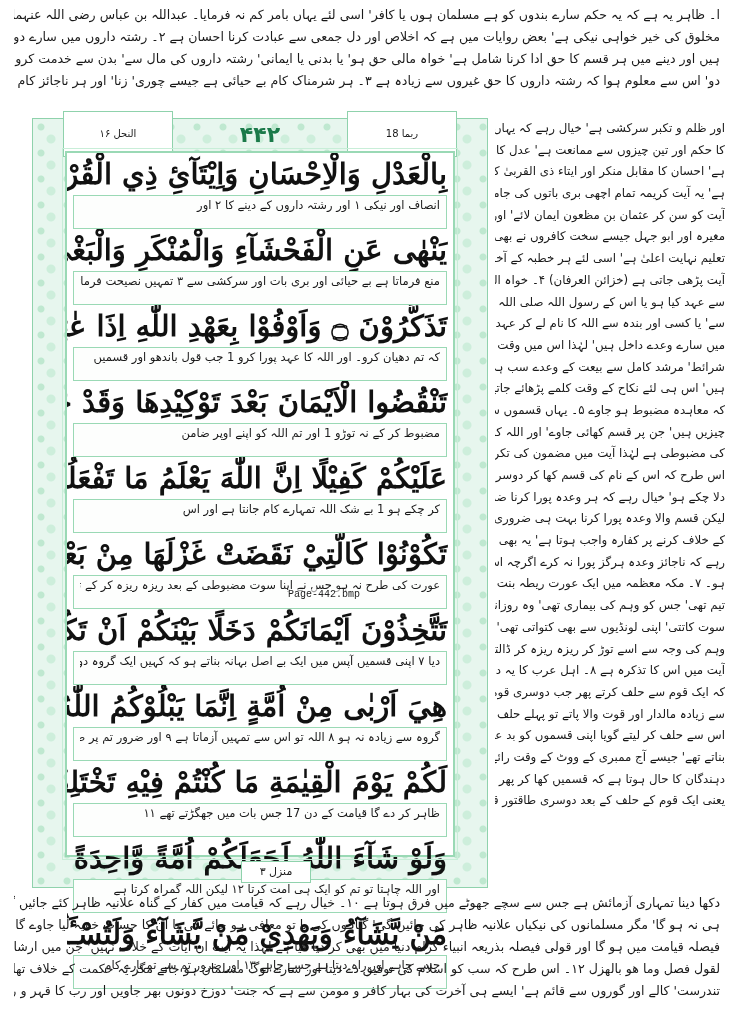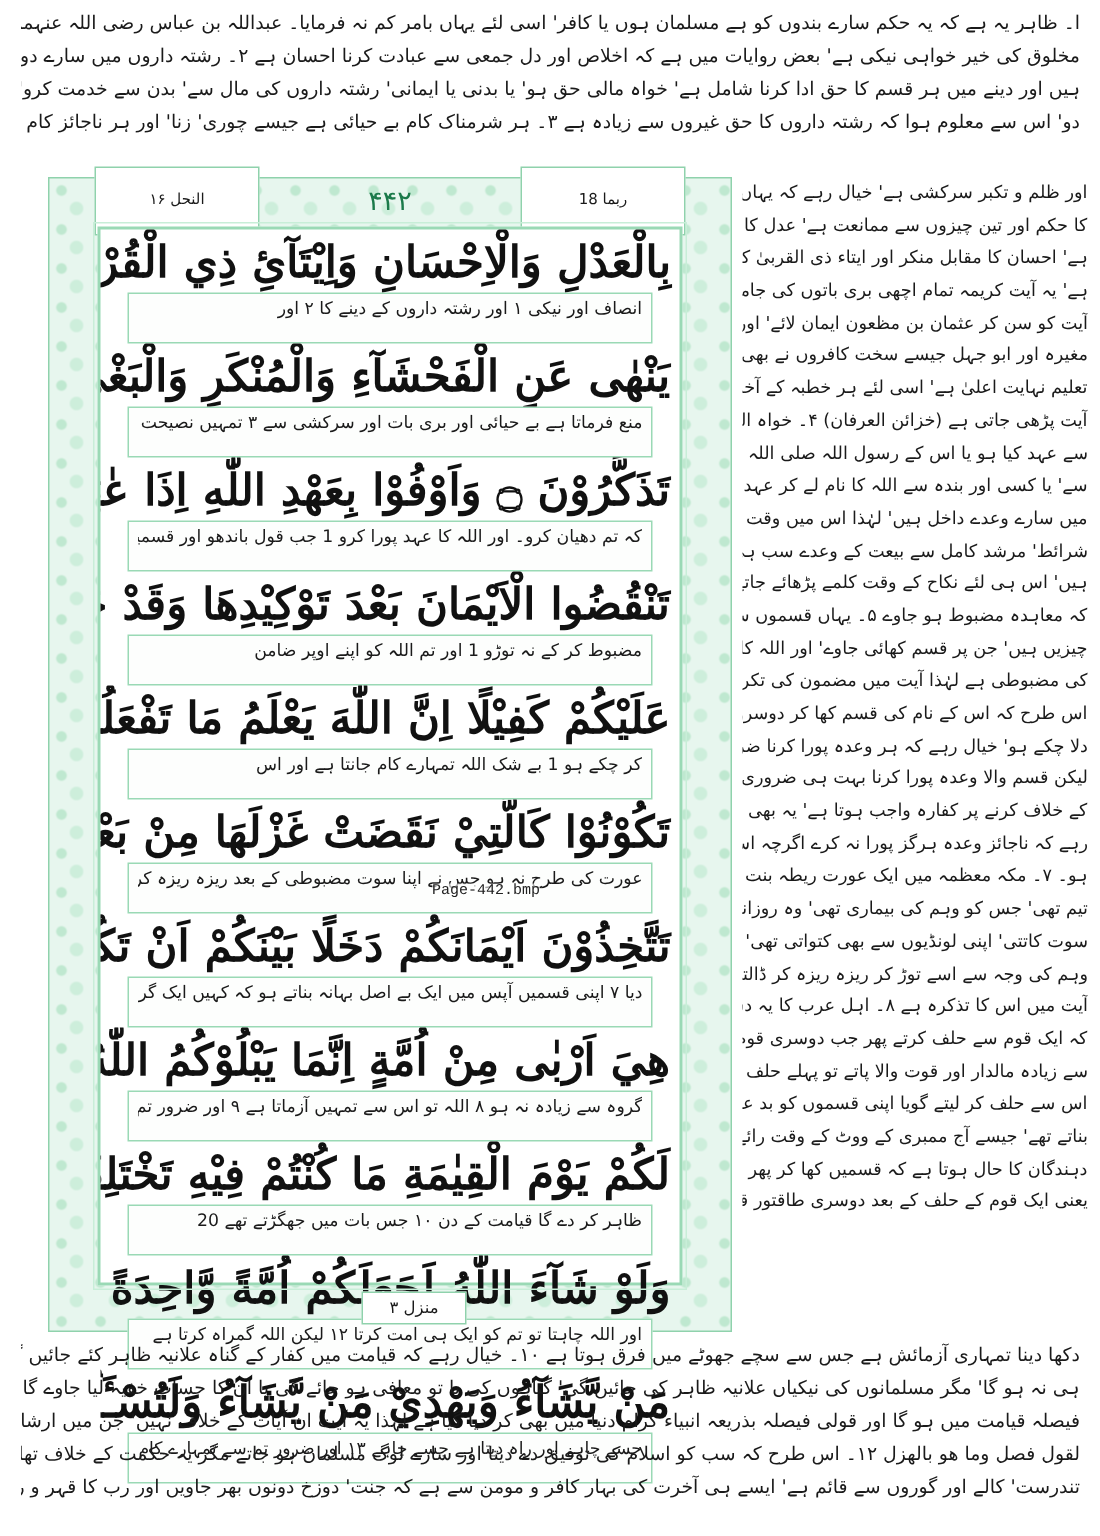--- a/index.html
+++ b/index.html
@@ -38,42 +38,42 @@
     position: absolute; left: 0; right: 0; top: 0; height: 30px;
     display: flex; align-items: center; justify-content: space-between;
     padding: 0 30px; box-sizing: border-box;
   }
   .hdr-box {
     background: #ffffff; border: 1px solid #8fd2ac;
     height: 20px; line-height: 20px; font-size: 10px; padding: 12px 14px;
     min-width: 80px; text-align: center; direction: rtl;
   }
   .page-num {
-    font-size: 18px; font-weight: normal; color: #1b7a4a; direction: rtl;
+    font-size: 22px; font-weight: bold; color: #1b7a4a; direction: rtl;
     letter-spacing: 1px;
   }
   .text-area {
     position: absolute; left: 32px; top: 32px; width: 390px; height: 706px;
     background: #ffffff;
     border: 2px solid #9ad9b5;
     box-sizing: border-box;
     outline: 1px solid #c8eed8;
     outline-offset: 2px;
   }
   .ayah {
     direction: rtl; text-align: center;
     font-family: "DejaVu Serif", serif;
     font-size: 29px; line-height: 42px; height: 42px;
     font-weight: bold; color: #111;
     white-space: nowrap; overflow: hidden;
     padding: 0 6px;
   }
   .trans {
     direction: rtl;
-    margin: 0 18px;
+    margin: 0 6px;
     border: 1px solid #9ad9b5;
     background: #fdfefd;
     font-size: 11.5px; line-height: 17px;
     padding: 1px 6px;
     white-space: nowrap; overflow: hidden;
     text-align: justify;
     height: 34px; box-sizing: border-box;
   }
   .trans .row { height: 16px; overflow: hidden; }
   .footer-strip {
@@ -159,21 +159,21 @@
         <div class="row">دیا ۷ اپنی قسمیں آپس میں ایک بے اصل بہانہ بناتے ہو کہ کہیں ایک گروہ دوسرے</div>
       </div>
 
     <div class="ayah">هِيَ اَرْبٰى مِنْ اُمَّةٍ اِنَّمَا يَبْلُوْكُمُ اللّٰهُ بِهٖ وَلَيُبَيِّنَنَّ</div>
     <div class="trans urdu">
         <div class="row">گروہ سے زیادہ نہ ہو ۸ اللہ تو اس سے تمہیں آزماتا ہے ۹ اور ضرور تم پر صاف</div>
       </div>
 
     <div class="ayah">لَكُمْ يَوْمَ الْقِيٰمَةِ مَا كُنْتُمْ فِيْهِ تَخْتَلِفُوْنَ ۝</div>
     <div class="trans urdu">
-        <div class="row">ظاہر کر دے گا قیامت کے دن ۱۰ جس بات میں جھگڑتے تھے 20</div>
+        <div class="row">ظاہر کر دے گا قیامت کے دن 17 جس بات میں جھگڑتے تھے ۱۱</div>
       </div>
 
     <div class="ayah">وَلَوْ شَآءَ اللّٰهُ لَجَعَلَكُمْ اُمَّةً وَّاحِدَةً وَّلٰكِنْ يُّضِلُّ</div>
     <div class="trans urdu">
         <div class="row">اور اللہ چاہتا تو تم کو ایک ہی امت کرتا ۱۲ لیکن اللہ گمراہ کرتا ہے</div>
       </div>
 
     <div class="ayah">مَنْ يَّشَآءُ وَيَهْدِيْ مَنْ يَّشَآءُ وَلَتُسْـَٔلُنَّ عَمَّا</div>
     <div class="trans urdu">
         <div class="row">جسے چاہے اور راہ دیتا ہے جسے چاہے ۱۳ اور ضرور تم سے تمہارے کام</div>

